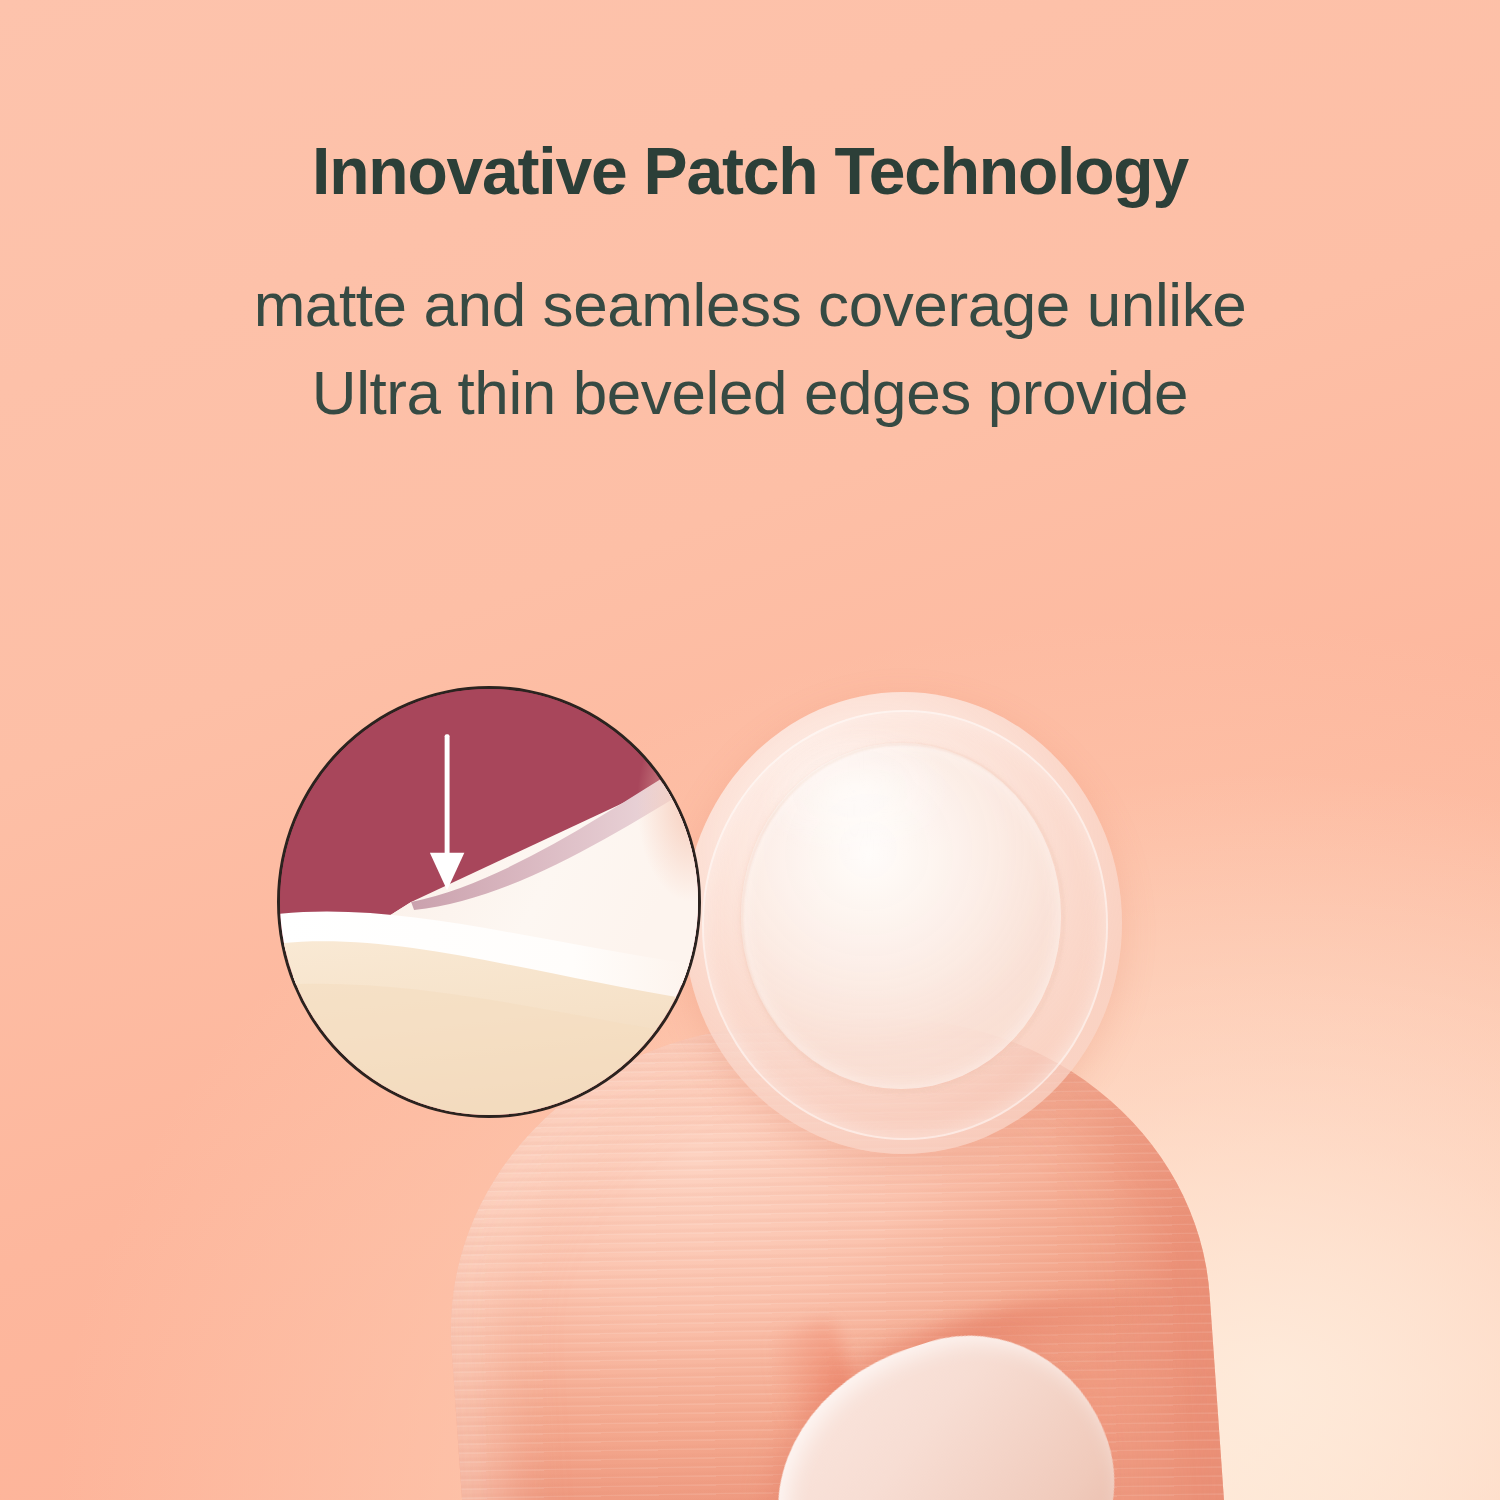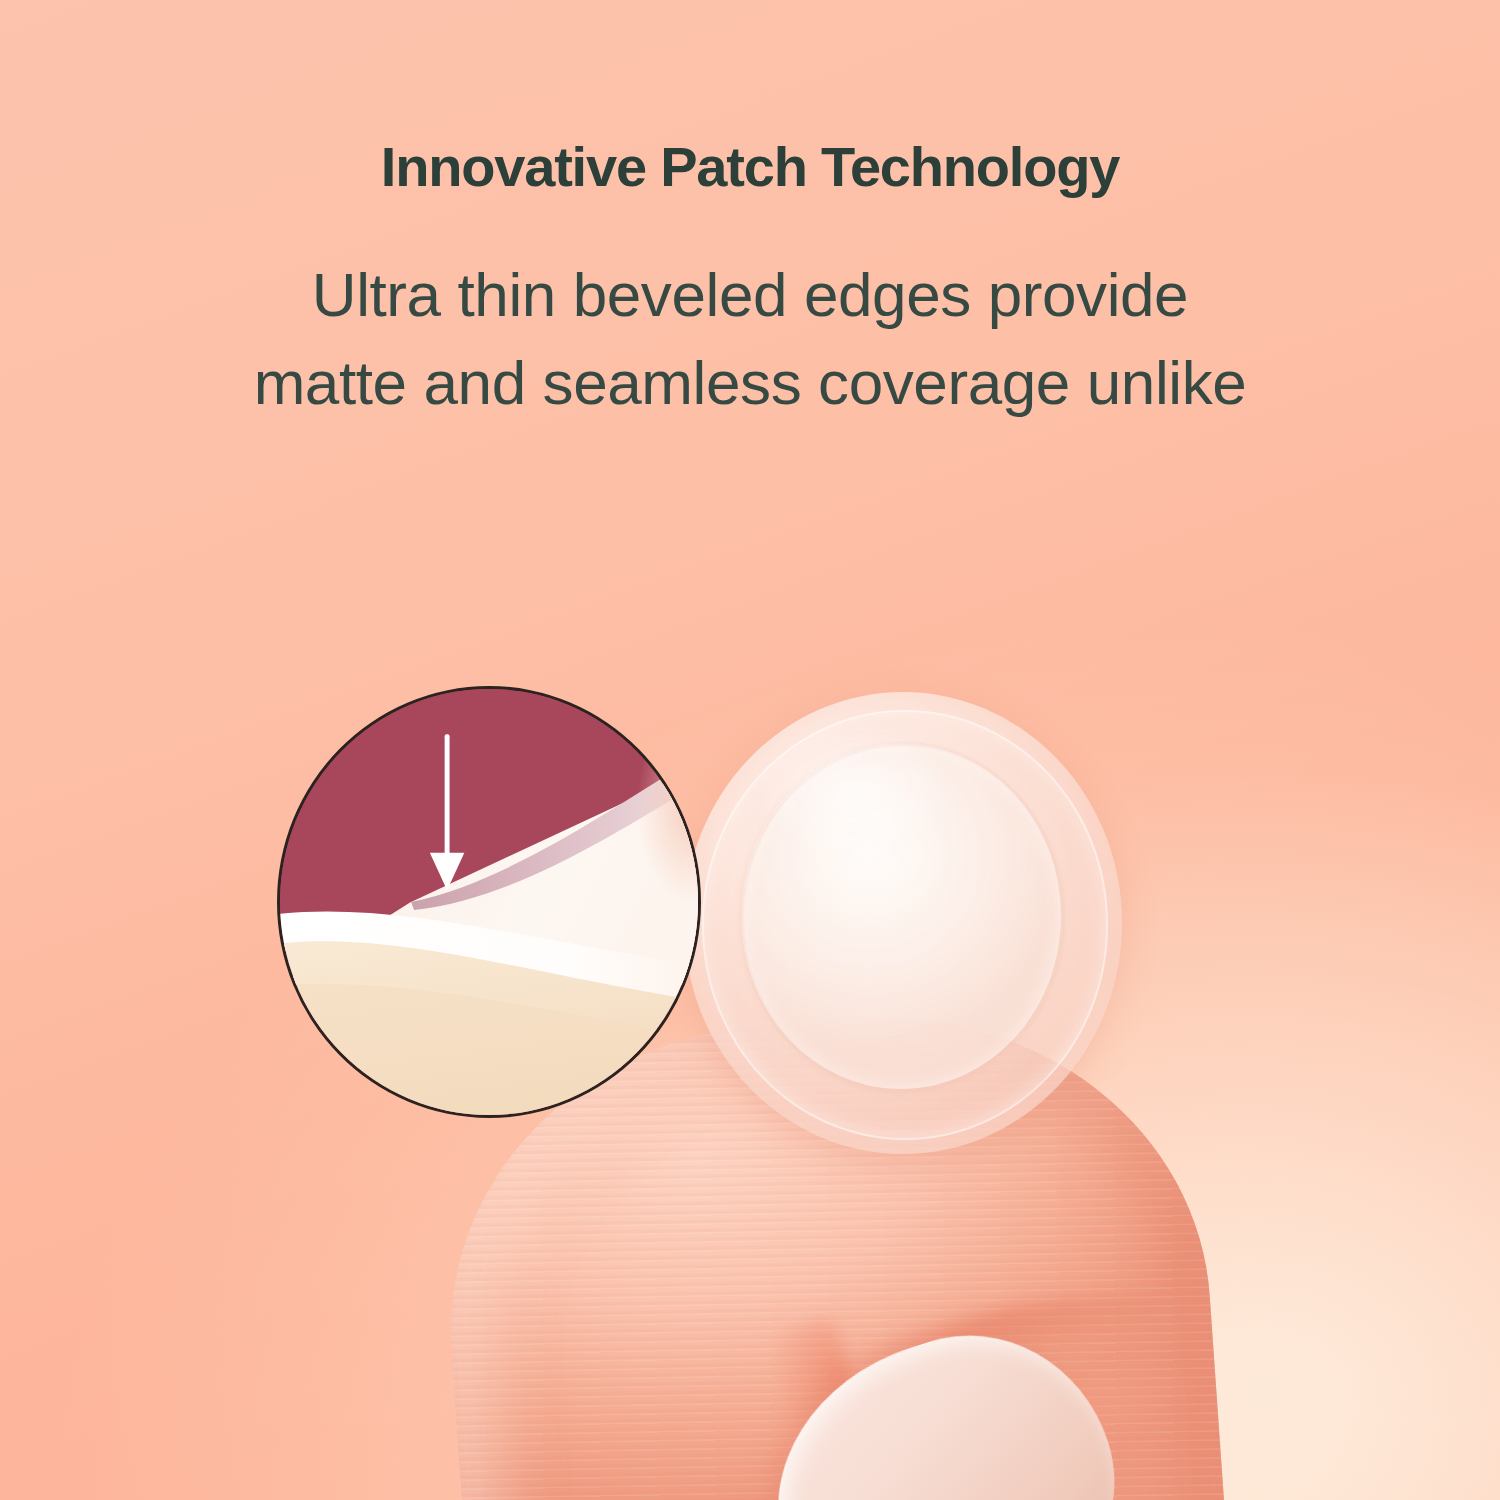--- a/index.html
+++ b/index.html
@@ -32,21 +32,21 @@
   
   .text-block {
     position: absolute;
     left: 0; right: 0;
     top: 138px;
     text-align: center;
     user-select: none;
   }
   .headline {
     margin: 0;
-    font-size: 56px;
+    font-size: 66px;
     line-height: 1.02;
     font-weight: 700;
     letter-spacing: -1.2px;
     color: #2c3f38;
   }
   .subhead {
     margin: 56px auto 0;
     width: 1160px;
     font-size: 62px;
     line-height: 1.42;
@@ -213,22 +213,22 @@
 <body>
 
 <div id="canvas" data-interactable="false">
 
   <div class="bg" data-interactable="false"></div>
   <div class="bg-sheen" data-interactable="false"></div>
 
   <div class="text-block" data-interactable="false">
     <h1 class="headline" data-interactable="false">Innovative Patch Technology</h1>
     <div class="subhead" data-interactable="false">
+      <div data-interactable="false">matte and seamless coverage unlike</div>
       <div data-interactable="false">Ultra thin beveled edges provide</div>
-      <div data-interactable="false">matte and seamless coverage unlike</div>
     </div>
   </div>
 
   <div class="photo" data-interactable="false">
 
     <div class="finger" data-interactable="false">
       <div class="ridges" data-interactable="false"></div>
       <div class="crease" data-interactable="false"></div>
       <div class="crease2" data-interactable="false"></div>
     </div>

